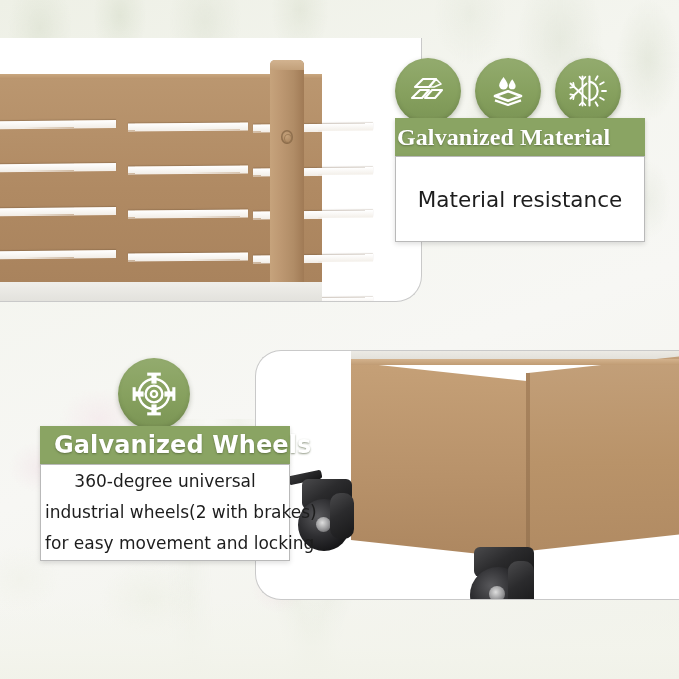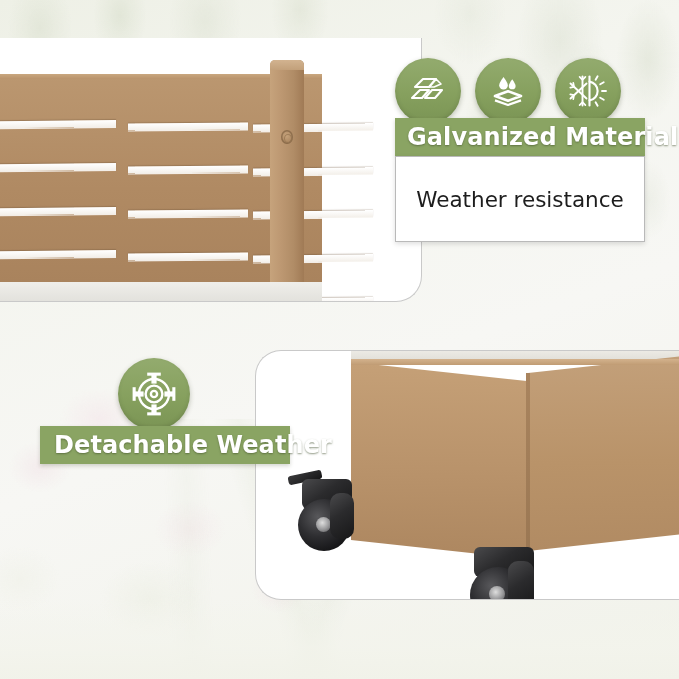--- a/index.html
+++ b/index.html
@@ -104,21 +104,21 @@
   .ribbon-txt{color:#ffffff;font-weight:bold;letter-spacing:.1px;
      text-shadow:0 1px 2px rgba(60,75,40,.55);white-space:nowrap;}
   .body-box{position:relative;background:#fff;border:1px solid #b9b9b9;box-sizing:border-box;
      box-shadow:0 2px 5px rgba(0,0,0,.13);display:flex;flex-direction:column;justify-content:center;}
   .body-line{color:#1d1d1d;white-space:nowrap;}
 
   
   #callout-galv{left:395px;top:58px;}
   #callout-galv .badges{left:0px;top:0px;gap:14px;}
   #callout-galv .badge{width:66px;height:66px;}
-  #callout-galv .ribbon{margin-top:-6px;width:250px;height:38px;padding-left:12px;}
+  #callout-galv .ribbon{margin-top:-6px;width:250px;height:38px;padding-left:2px;font-family:Liberation Serif, serif;}
   #callout-galv .ribbon-txt{font-size:24px;}
   #callout-galv .body-box{width:250px;height:86px;padding:0 6px;}
   #callout-galv .body-line{font-size:21.5px;line-height:31px;text-align:center;}
 
   
   #callout-wheels{left:40px;top:358px;}
   #callout-wheels .badges{left:78px;top:0px;}
   #callout-wheels .badge{width:72px;height:72px;}
   #callout-wheels .ribbon{margin-top:-4px;width:250px;height:38px;padding-left:14px;}
   #callout-wheels .ribbon-txt{font-size:24px;}
@@ -243,21 +243,21 @@
           </g>
         </svg>
       </div>
     </div>
 
     <div class="ribbon">
       <span class="ribbon-txt">Galvanized Material</span>
     </div>
 
     <div class="body-box">
-      <div class="body-line">Weather resistance</div>
+      <div class="body-line">Material resistance</div>
     </div>
   </div>
 
   <div class="callout" id="callout-wheels">
 
     <div class="badges" style="position:relative;">
       <div class="badge">
         <svg width="46" height="46" viewBox="0 0 46 46" aria-hidden="true">
           <g stroke="#ffffff" fill="none">
             <circle cx="23" cy="23" r="15" stroke-width="2.4"></circle>
@@ -272,18 +272,23 @@
             <path d="M16.2 1.6 h13.6 v3.1 h-13.6 Z"></path>
             <path d="M16.2 41.3 h13.6 v3.1 h-13.6 Z"></path>
             <path d="M1.6 16.2 h3.1 v13.6 h-3.1 Z"></path>
             <path d="M41.3 16.2 h3.1 v13.6 h-3.1 Z"></path>
           </g>
         </svg>
       </div>
     </div>
 
     <div class="ribbon">
-      <span class="ribbon-txt">Detachable Weather</span>
-    </div>
-
+      <span class="ribbon-txt">Galvanized Wheels</span>
+    </div>
+
+    <div class="body-box">
+      <div class="body-line">360-degree universal</div>
+      <div class="body-line">industrial wheels(2 with brakes)</div>
+      <div class="body-line">for easy movement and locking</div>
+    </div>
   </div>
 
 </div>
 
 </body></html>

